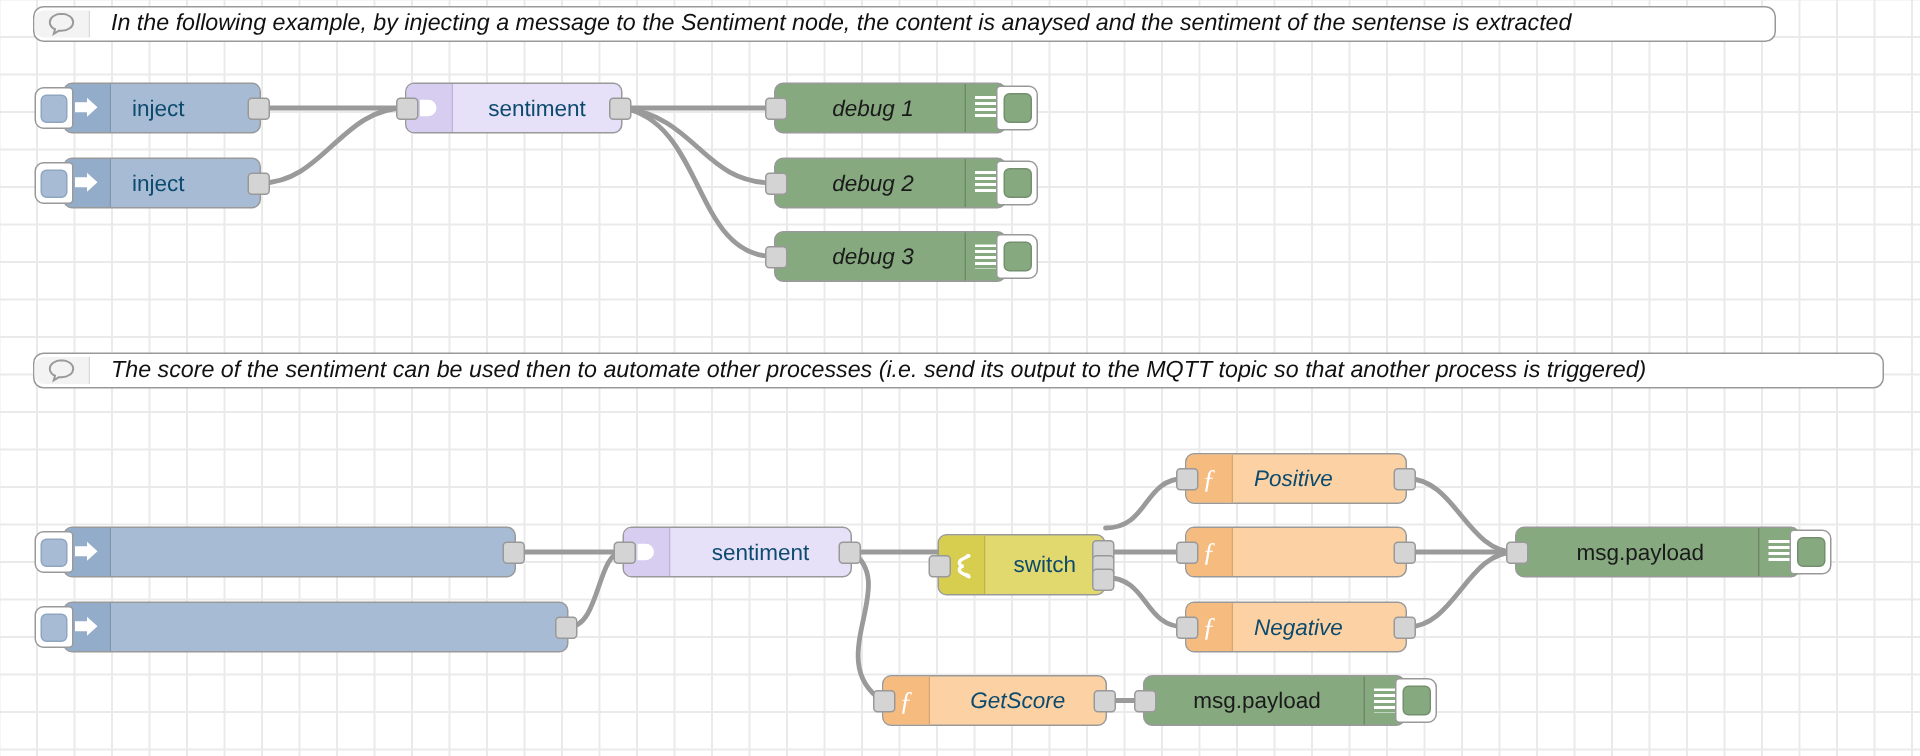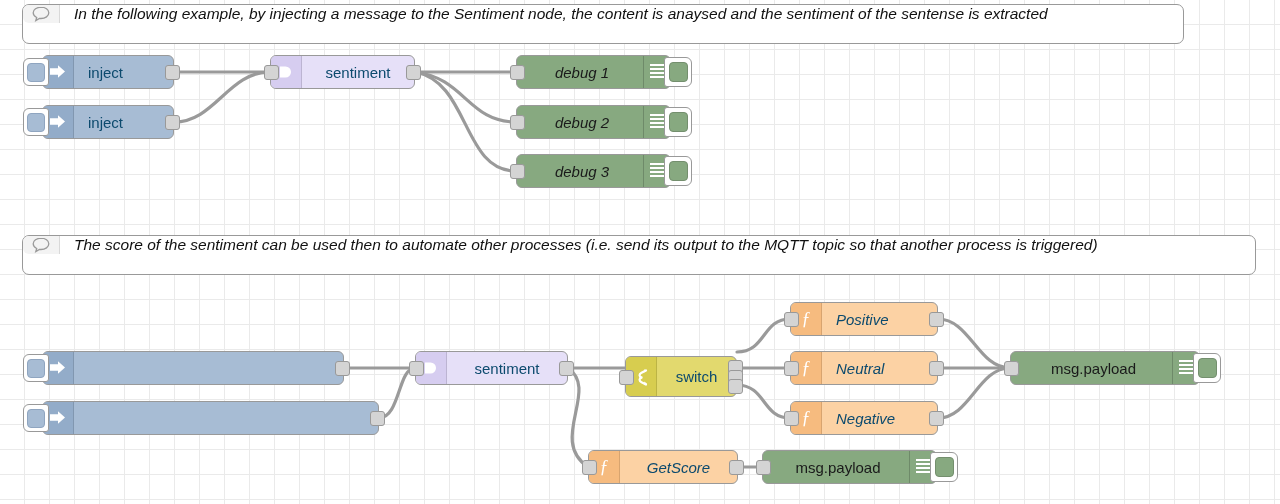--- a/index.html
+++ b/index.html
@@ -158,22 +158,22 @@
     border: 1px solid #748f6e;
     border-radius: 4px;
   }
 
   
   .comment {
     position: absolute;
     z-index: 3;
     box-sizing: border-box;
     display: flex;
-    align-items: flex-start;
-    height: 40px;
+    align-items: center;
+    height: 24px;
     background: #ffffff;
     border: 1px solid #999999;
     border-radius: 7px;
   }
   .comment-icon {
     flex: 0 0 36px;
     background: #f3f3f3;
     border-right: 1px solid #d9d9d9;
     border-radius: 6px 0 0 6px;
     display: flex; align-items: center; justify-content: center;
@@ -375,21 +375,20 @@
     <div class="port out"></div>
   </div>
 
   <div class="node func" style="left:790px; top:351px; width:148px;">
     <div class="port in"></div>
     <div class="node-icon">
       <svg width="16" height="18" viewBox="0 0 16 18">
         <text x="8" y="15" font-family="'Liberation Serif', serif" font-style="italic" font-size="18" fill="#ffffff" text-anchor="middle">ƒ</text>
       </svg>
     </div>
-    <div class="node-label italic">Neutral</div>
     <div class="port out"></div>
   </div>
 
   <div class="node func" style="left:790px; top:401px; width:148px;">
     <div class="port in"></div>
     <div class="node-icon">
       <svg width="16" height="18" viewBox="0 0 16 18">
         <text x="8" y="15" font-family="'Liberation Serif', serif" font-style="italic" font-size="18" fill="#ffffff" text-anchor="middle">ƒ</text>
       </svg>
     </div>

